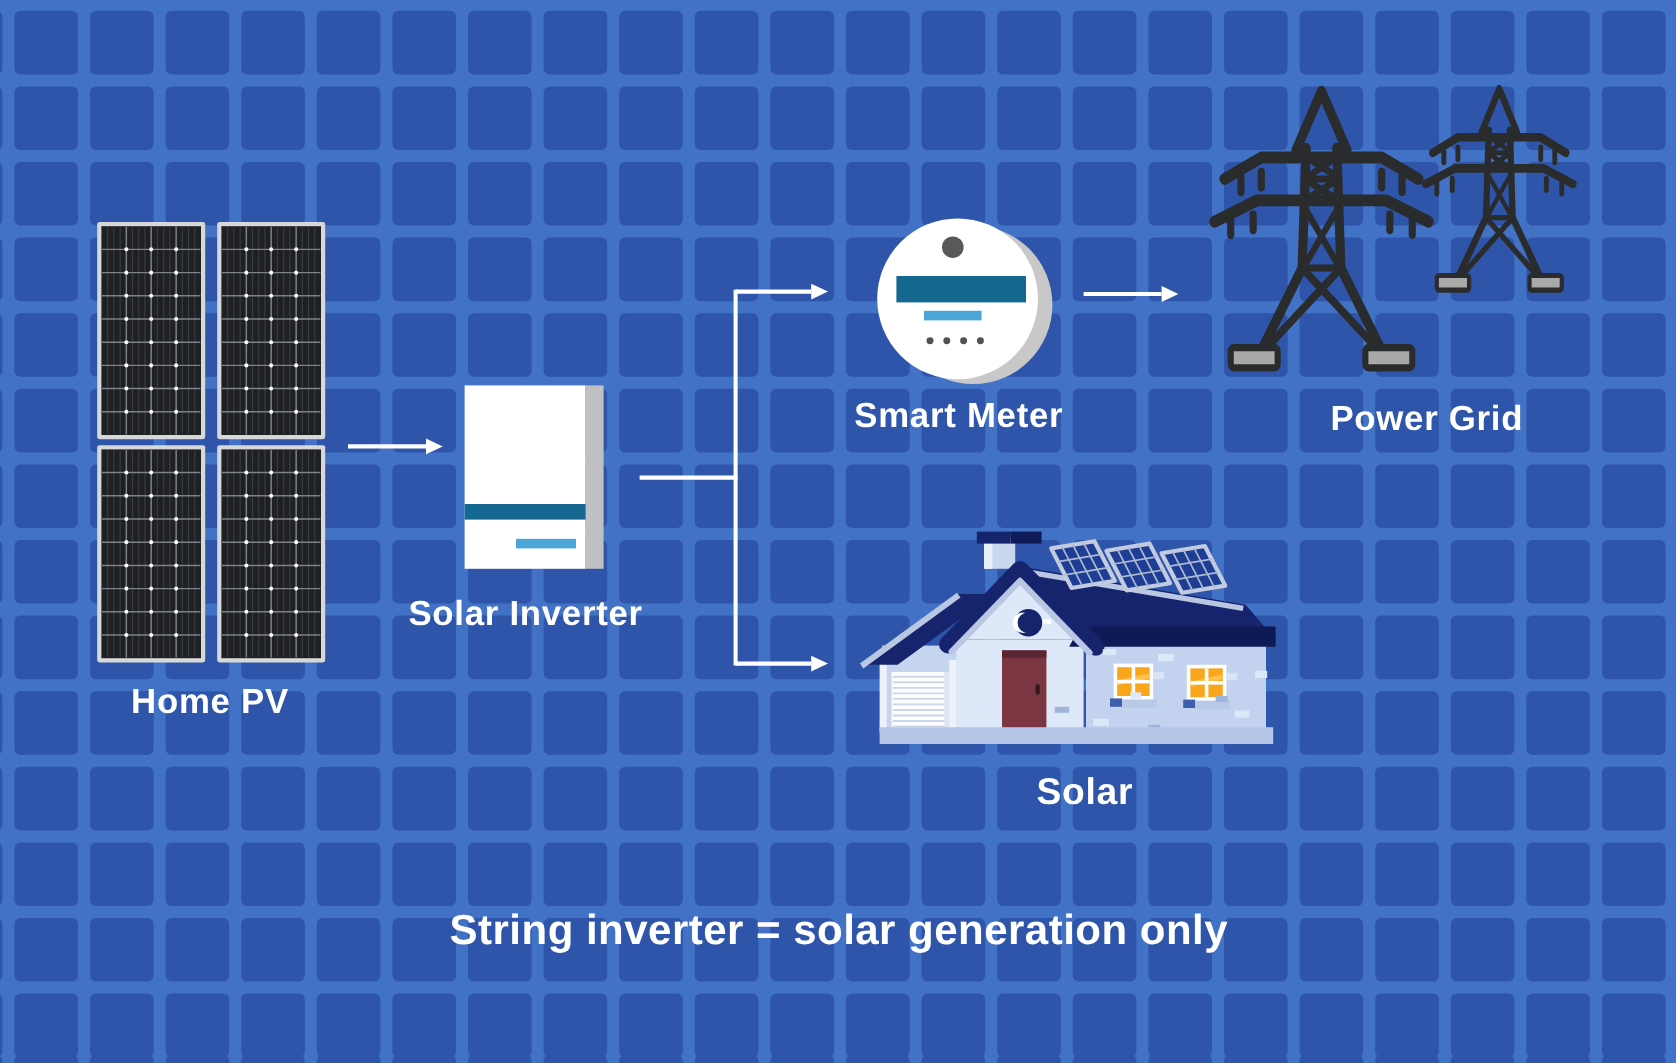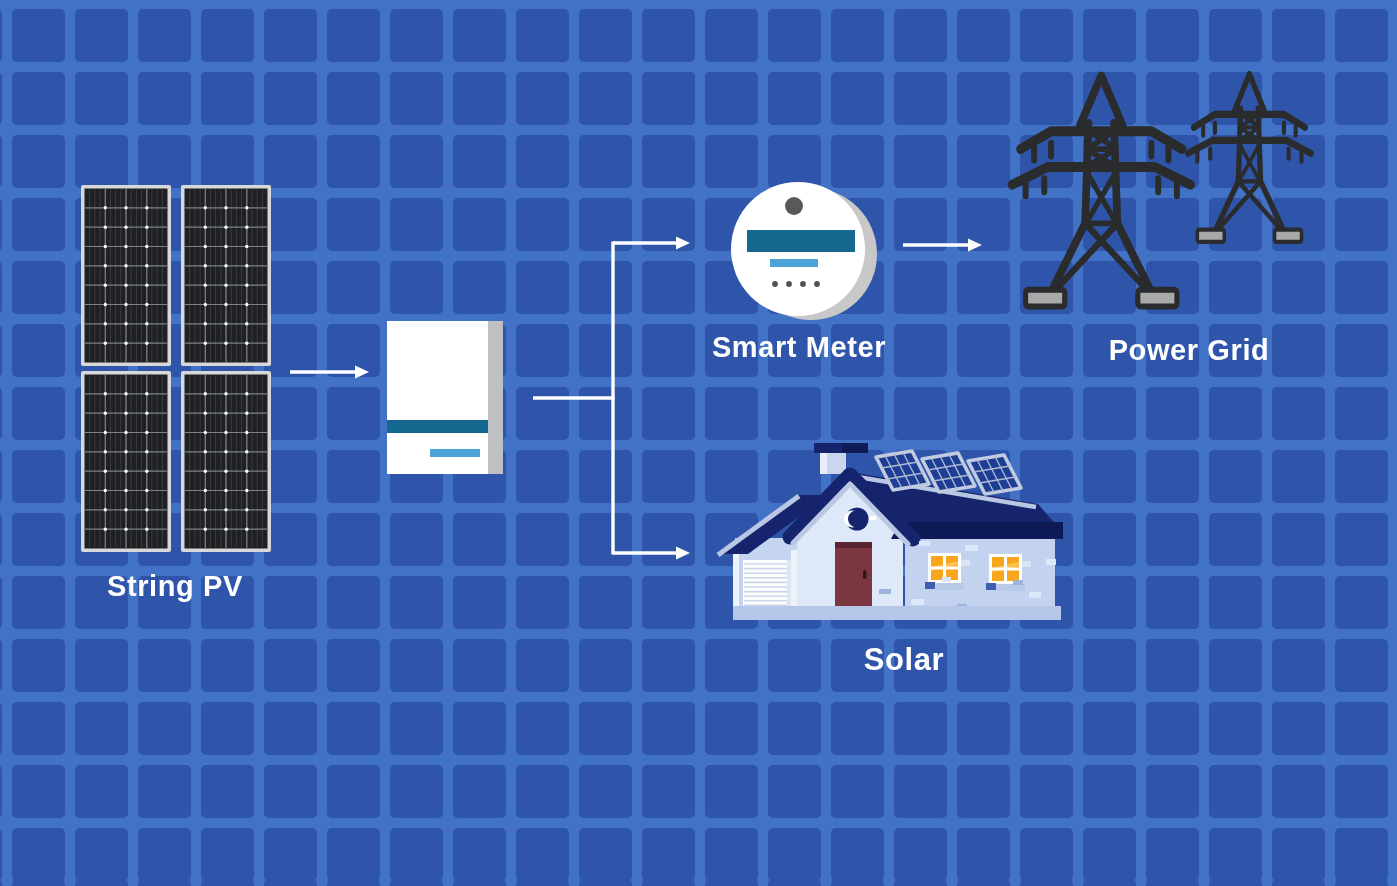--- a/index.html
+++ b/index.html
@@ -787,17 +787,19 @@
       <g fill="#9fb4dd">
         <rect x="166" y="151" width="12" height="5"></rect>
           <rect x="300" y="142" width="10" height="5"></rect>
         <rect x="244" y="166" width="10" height="5"></rect>
       </g>
     </g>
 
     <rect x="20" y="168" width="328" height="14" fill="#b6c6e8"></rect>
   </svg>
 
-  <div class="node-label" style="left:175px;top:586px">String PV</div>
+  <div class="node-label" style="left:175px;top:586px">Home PV</div>
+  <div class="node-label" style="left:438px;top:512px">Solar Inverter</div>
   <div class="node-label" style="left:1189px;top:350px">Power Grid</div>
   <div class="node-label" style="left:799px;top:347px">Smart Meter</div>
   <div class="node-label" style="left:904px;top:660px;font-size:31px">Solar</div>
+  <div class="caption" style="left:699px;top:776px">String inverter = solar generation only</div>
 </div>
 
 </body></html>

